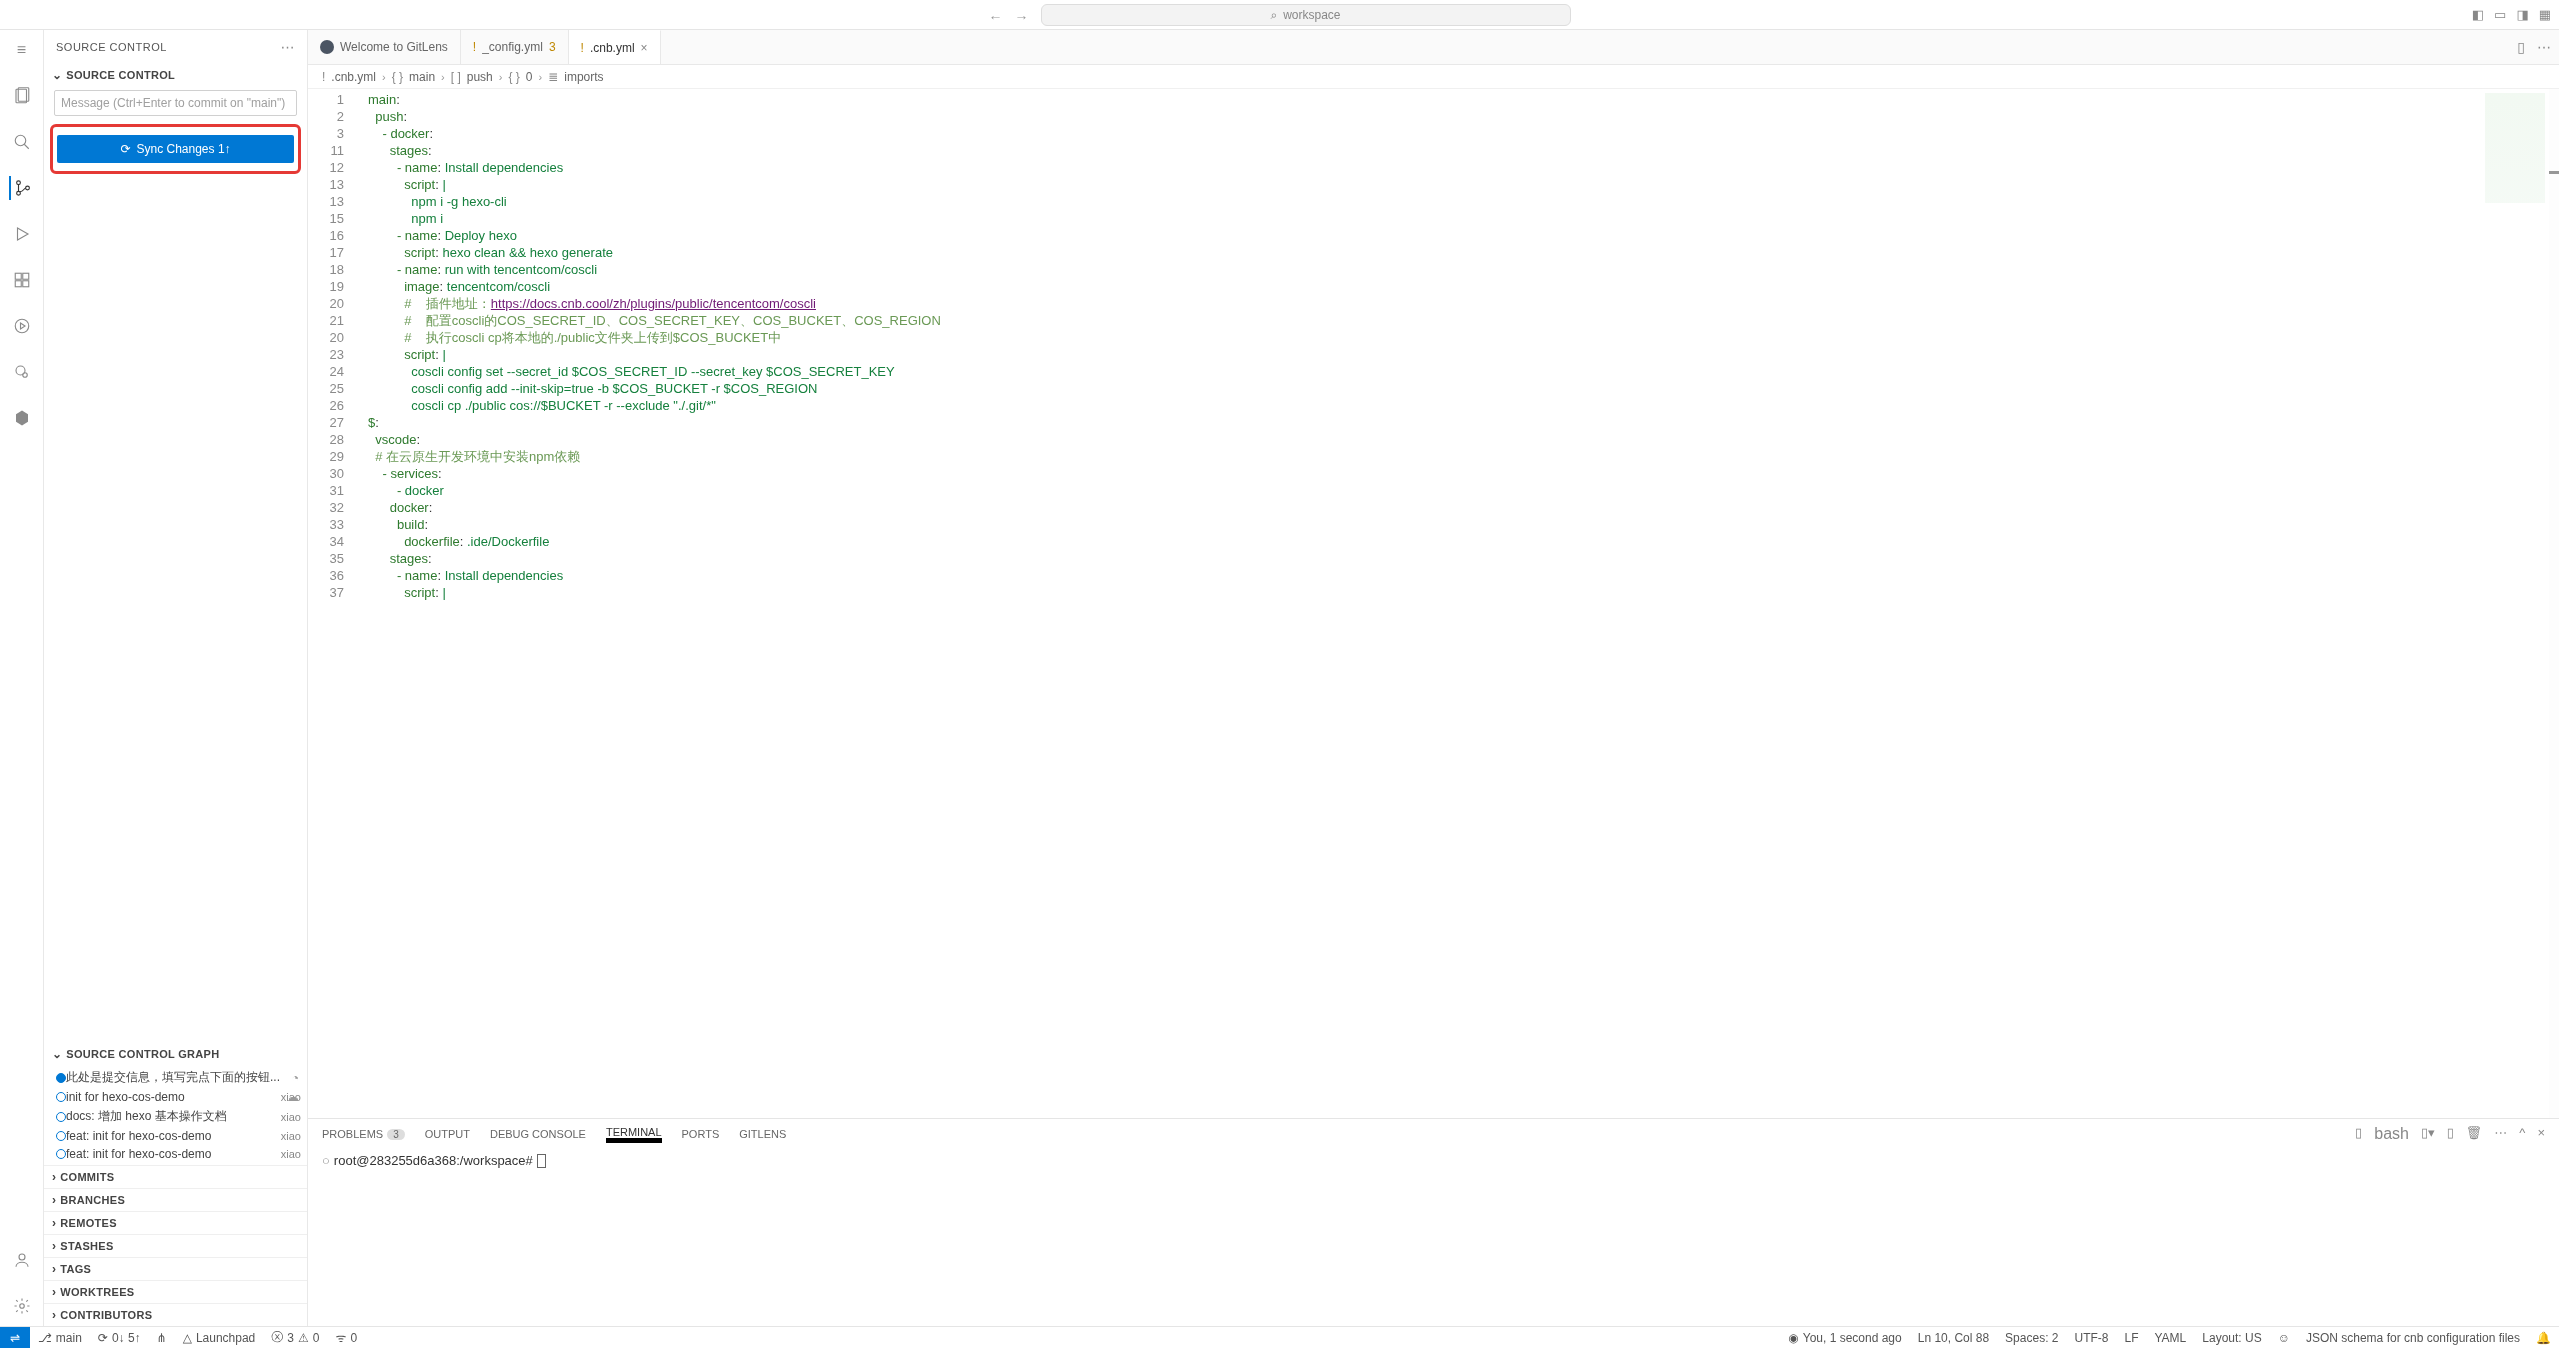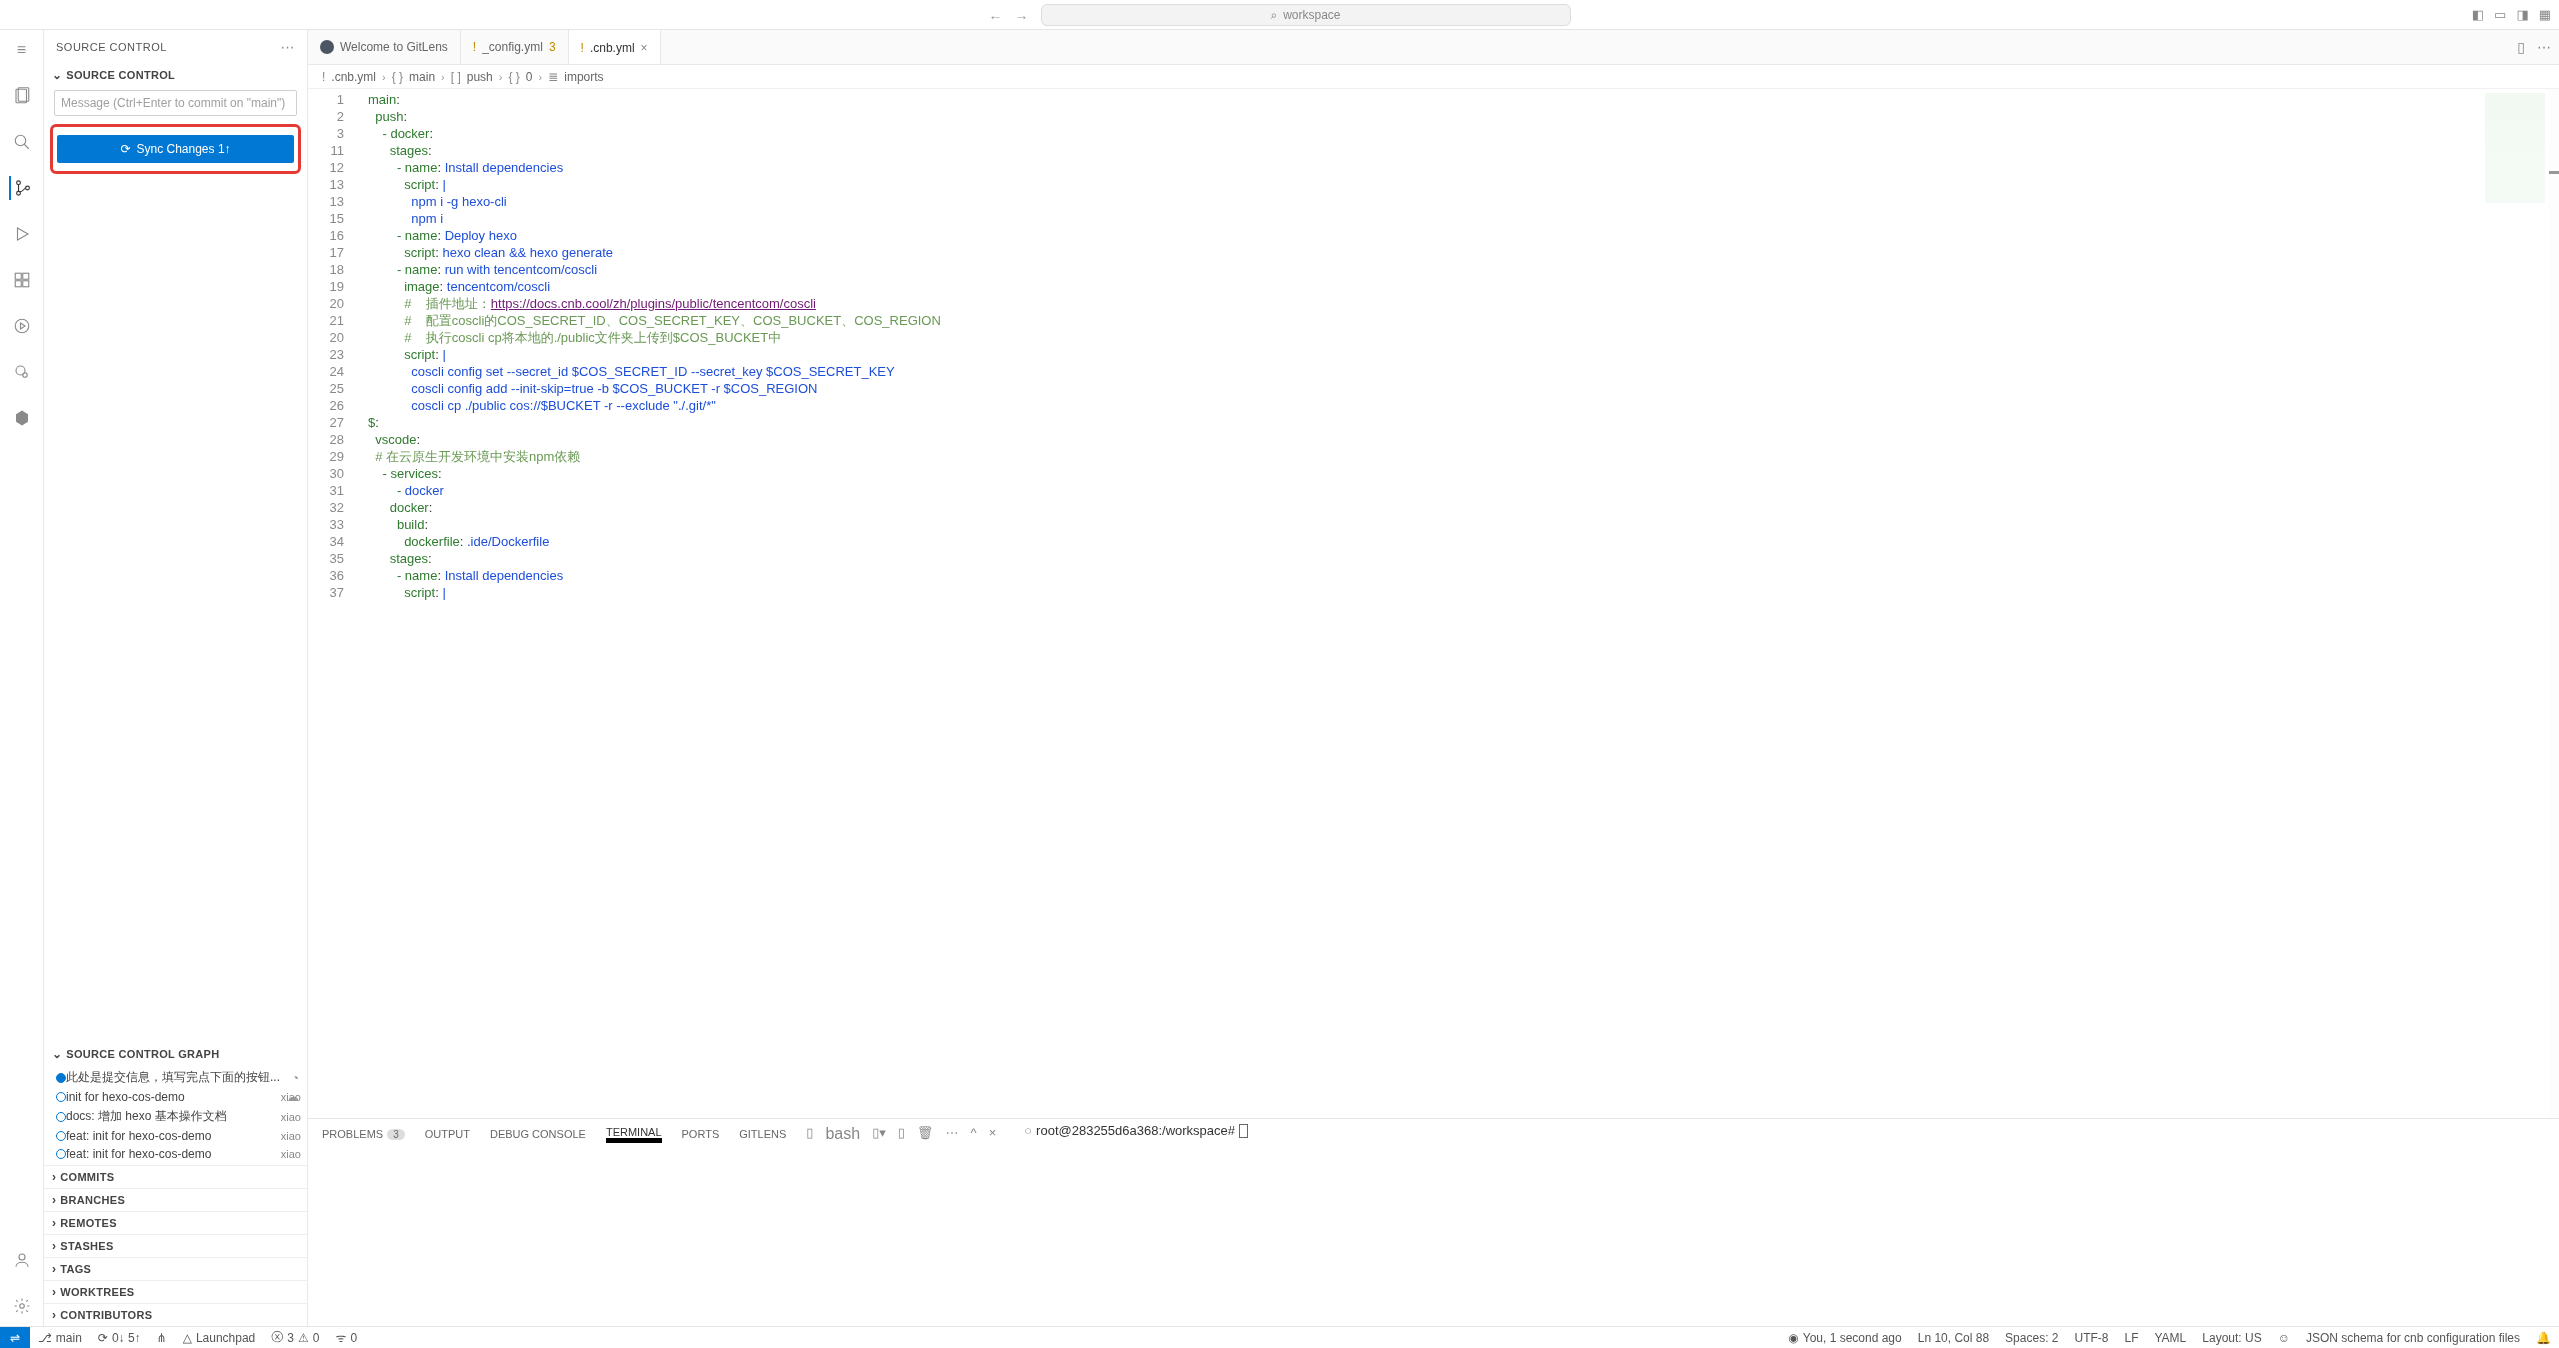--- a/index.html
+++ b/index.html
@@ -55,30 +55,30 @@
 .breadcrumb { height: 24px; display: flex; align-items: center; gap: 6px; padding: 0 14px; font-size: 12px; color: #666; border-bottom: 1px solid #f0f0f0; }
 .breadcrumb .sep { color: #999; font-size:11px;}
 .breadcrumb .bicon { color:#888; }
 
 
 .code-scroll { flex: 1; overflow: auto; position: relative; }
 .gutter-lines { position: absolute; left: 0; top: 0; width: 54px; text-align: right; color: #8a8a8a; font-family: "Consolas","Courier New",monospace; font-size: 13px; line-height: 17px; padding-top:2px;}
 .gutter-lines div { padding-right: 18px; }
 .code-body { margin-left: 60px; font-family: "Consolas","Courier New",monospace; font-size: 13px; line-height: 17px; white-space: pre; padding-top:2px;}
 .tok-key { color: #2e7a2e; }
-.tok-str { color: #1d4ed8; }
+.tok-str { color: #15803d; }
 .tok-com { color: #6a9955; }
 .tok-link { text-decoration: underline; color: #701a75;}
 .tok-dash { color:#2e7a2e;}
 .minimap { position:absolute; right:14px; top:4px; width:60px; height:110px; background:linear-gradient(#e9f5e9,#eef7ef); opacity:0.6; pointer-events:none;}
 .overview-ruler { position:absolute; right:0; top:0; width:10px; height:100%; background:#fdfdfd; }
 .overview-ruler .mk { width:100%; height:3px; background:#979797; position:absolute;}
 
 
-.panel { height: 208px; border-top: 1px solid #e5e5e5; display: flex; flex-direction: row; }
+.panel { height: 208px; border-top: 1px solid #e5e5e5; display: flex; flex-direction: column; }
 .panel-tabs { height: 30px; display: flex; align-items: center; gap: 20px; padding: 0 14px; font-size: 11px; color: #666;}
 .panel-tabs .ptab { cursor: pointer; display:flex; gap:4px; align-items:center; }
 .panel-tabs .ptab.active { color: #333; border-bottom: 5px solid #000000; }
 .panel-tabs .badge { background:#ddd; border-radius:8px; padding:0 6px; font-size:10px;}
 .panel-tabs .p-right { margin-left:auto; display:flex; gap:12px; color:#888; font-size:13px;}
 .panel-tabs .term-label { font-size:16px;}
 .terminal-body { flex:1; padding: 4px 14px; font-family: "Consolas","Courier New",monospace; font-size:13px; color:#333;}
 .terminal-body .prompt-line { display:flex; align-items:center; gap:4px;}
 .terminal-body .spin { color:#888;}
 .terminal-body .cursor-box { display:inline-block; width:9px; height:14px; border:1px solid #666;}

